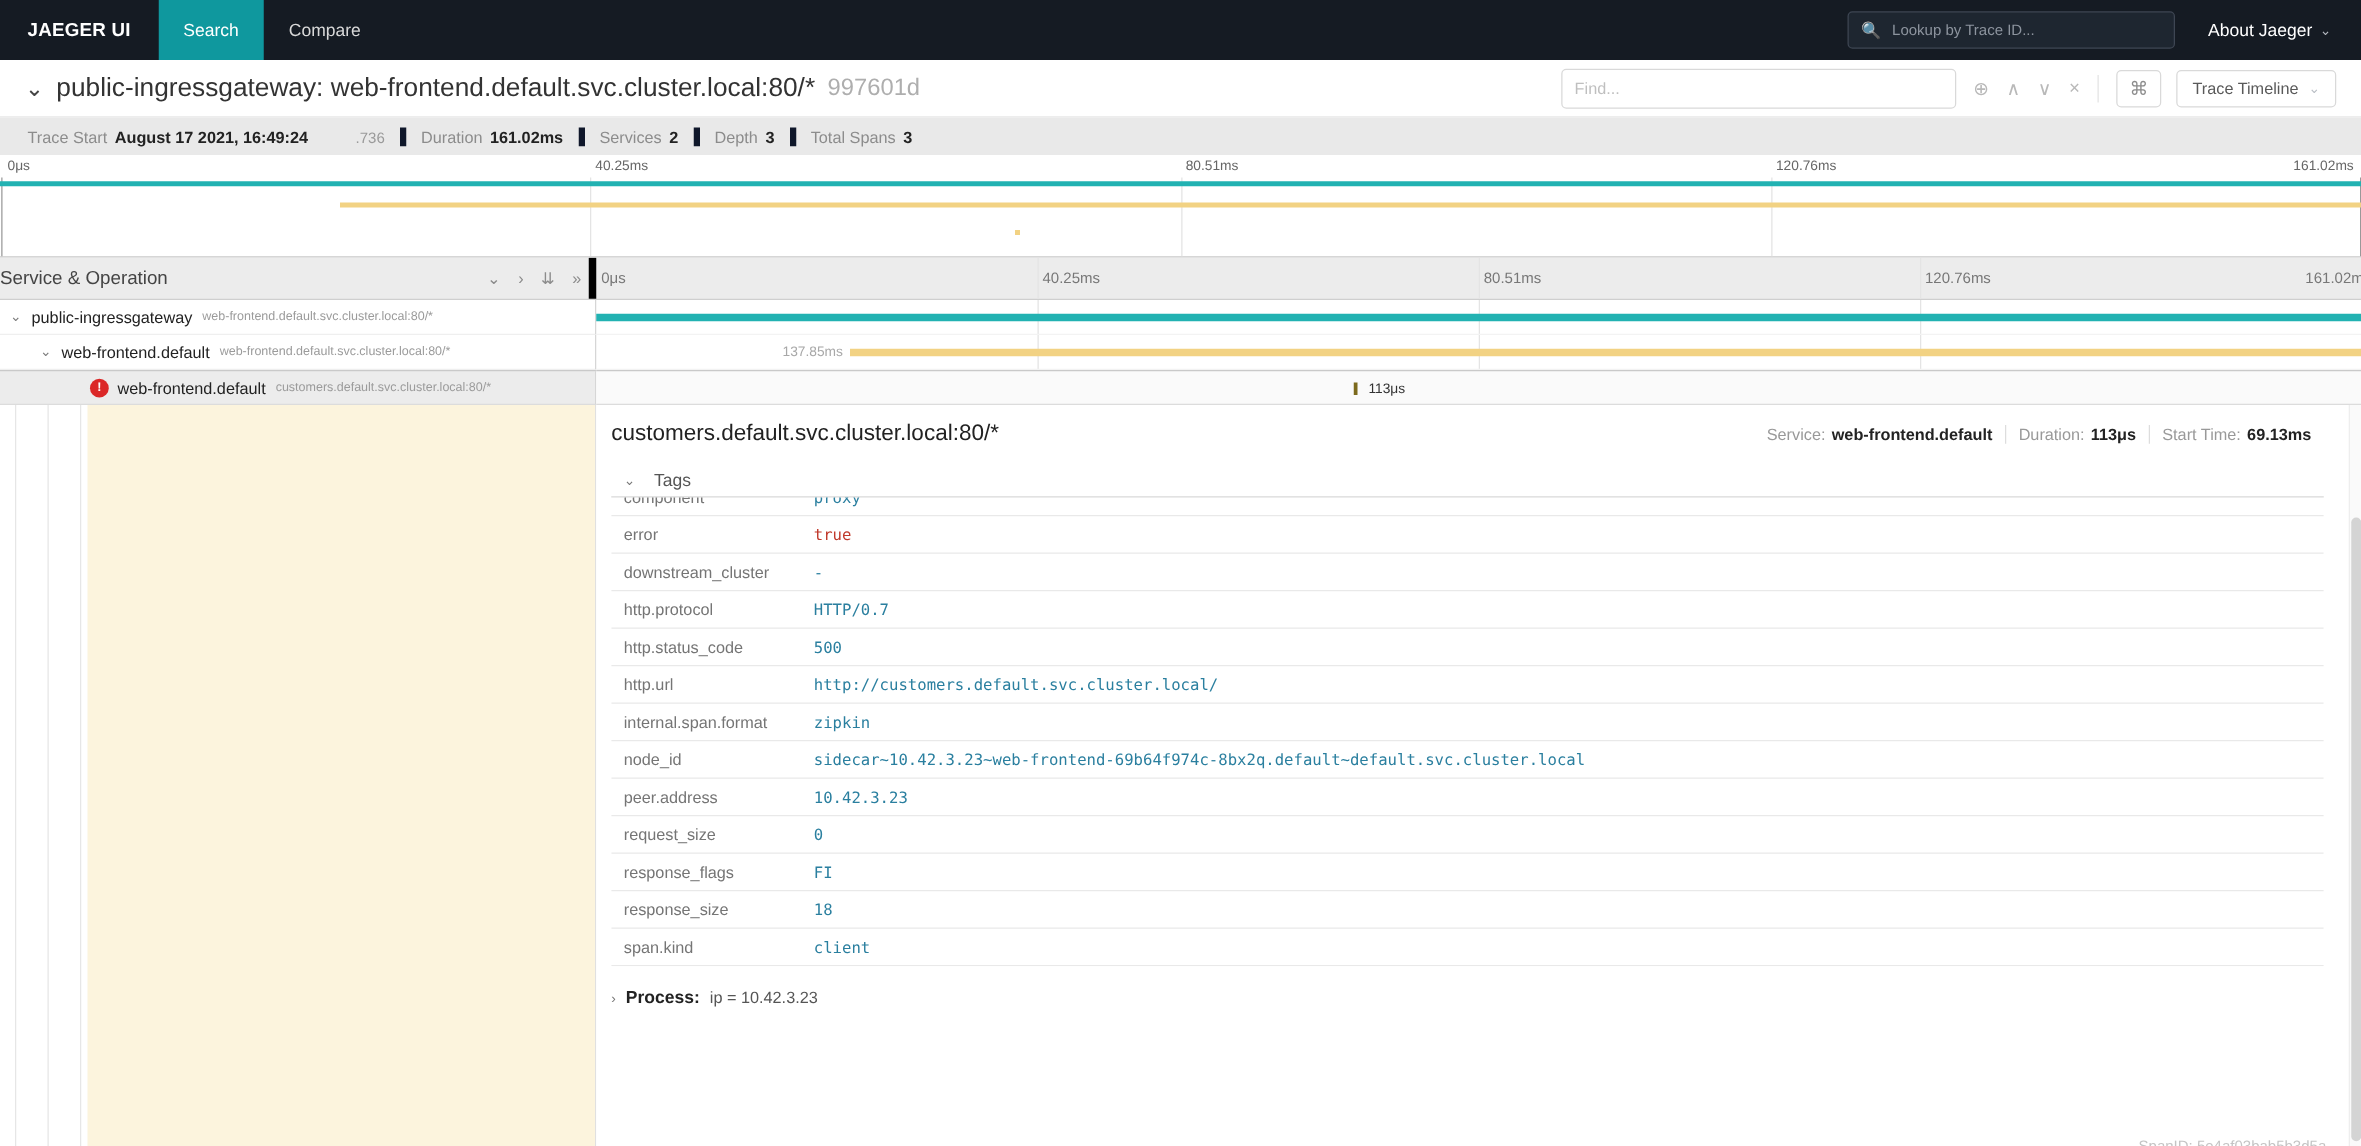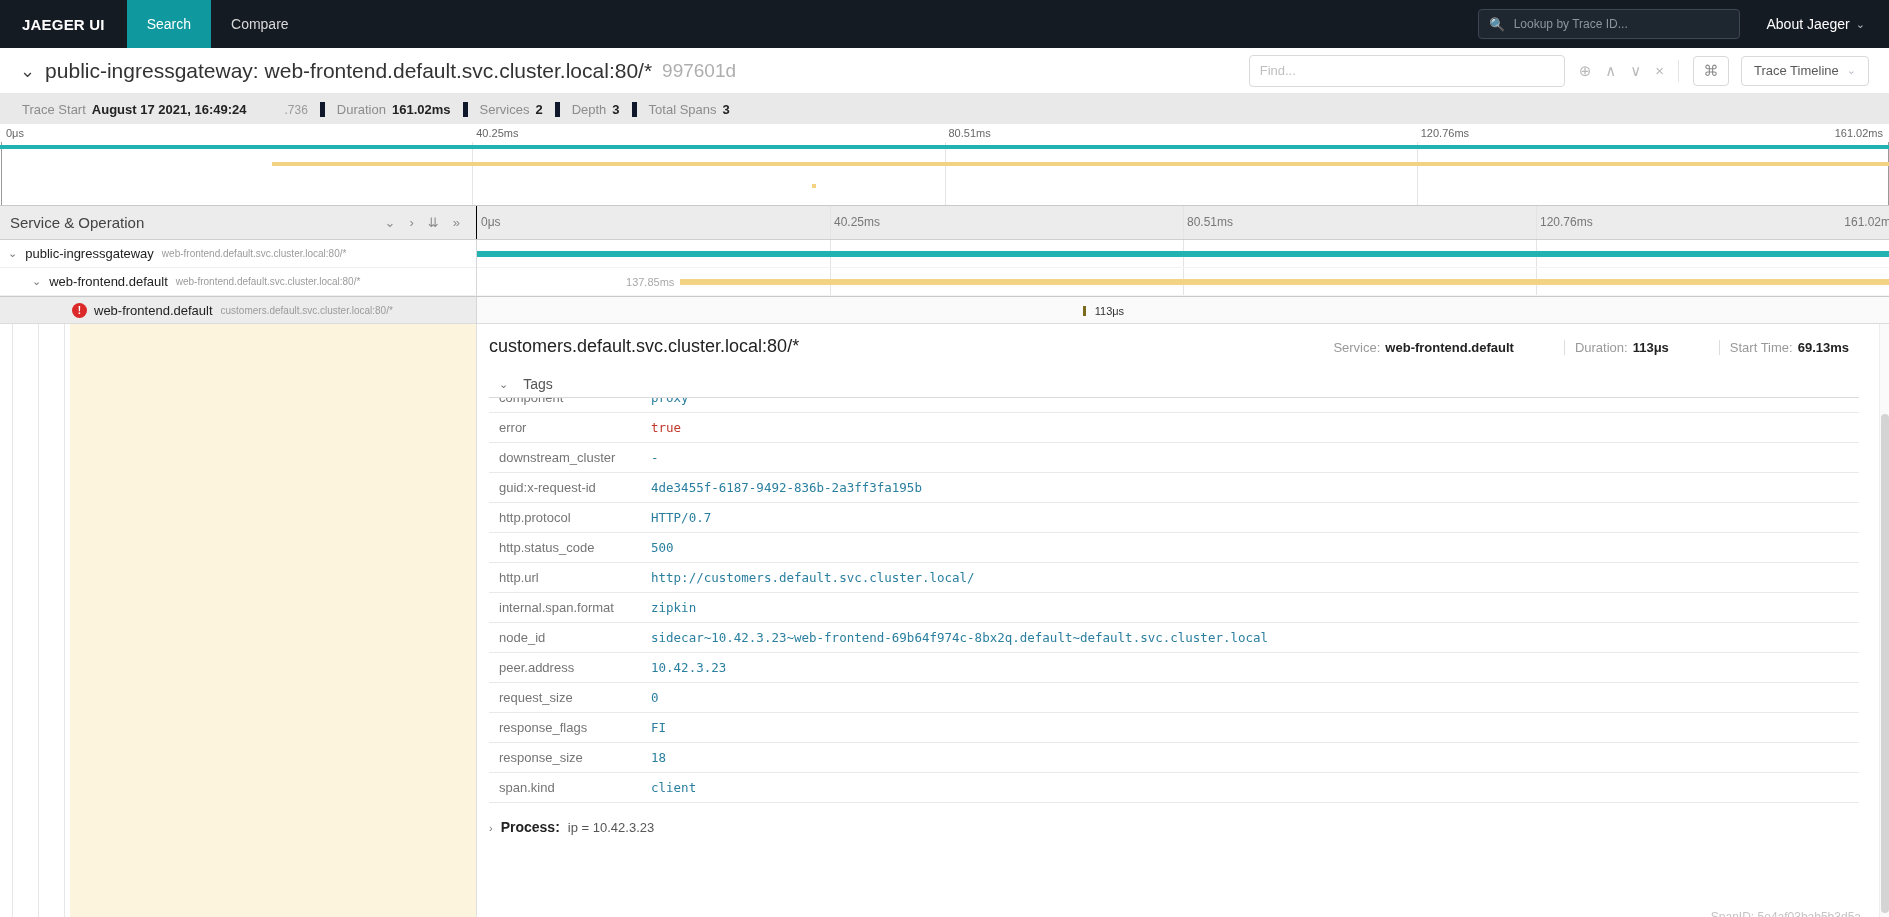--- a/index.html
+++ b/index.html
@@ -51,21 +51,21 @@
   .minimap { height:64px; position:relative; background:#fff; border-bottom:1px solid #c9c9c9; }
   .vline { position:absolute; top:0; bottom:0; width:1px; background:#e4e4e4; }
   .scrub { position:absolute; top:0; bottom:0; width:1px; background:#999; }
   .mm-bar { position:absolute; height:4px; }
   .mm-teal { top:3px; left:0; right:0; background:#22b2b2; }
   .mm-yellow { top:20px; left:14.4%; right:0; background:#f2d283; }
   .mm-dot { top:42px; left:43%; width:4px; background:#f2d283; }
 
   
   .tl-header { height:34px; display:flex; background:#ececec; border-bottom:1px solid #cfcfcf; }
-  .tl-header-left { width:477px; border-right:1px solid #000000; display:flex; align-items:center; padding:0 10px; }
+  .tl-header-left { width:477px; border-right:6px solid #000000; display:flex; align-items:center; padding:0 0; }
   .tl-header-left .label { font-size:15px; color:#444; flex:1; }
   .tree-icons { display:flex; gap:14px; color:#8c8c8c; font-size:13px; margin-right:6px; }
   .tree-icons span { cursor:pointer; }
   .tl-header-right { flex:1; position:relative; overflow:hidden; }
   .tl-header-right b { position:absolute; top:9px; font-size:12px; color:#777; font-weight:normal; }
 
   
   .rows { position:relative; }
   .rows-grid { position:absolute; left:477px; top:0; bottom:0; right:0; pointer-events:none; }
   .span-row { height:28px; display:flex; }
@@ -88,21 +88,21 @@
   .row-sel .row-right { background:#fafafa; border-top:1px solid #c9c9c9; border-bottom:1px solid #dcdcdc; }
 
   
   .detail { flex:1; display:flex; height:593px; }
   .detail-left { width:477px; position:relative; border-right:1px solid #e0e0e0; background:#fff; }
   .guide { position:absolute; top:0; bottom:0; width:1px; background:#e6e6e6; }
   .cream { position:absolute; left:70px; right:0; top:0; bottom:0; background:#fcf4dd; }
   .detail-right { flex:1; position:relative; overflow:hidden; padding:12px 30px 0 12px; background:#fff; }
   .detail-head { display:flex; align-items:baseline; }
   .detail-op { font-size:18px; color:#222; font-weight:500; flex:1; }
-  .meta { display:flex; align-items:baseline; font-size:13px;gap:40px; }
+  .meta { display:flex; align-items:baseline; font-size:13px; }
   .meta-item { padding:0 10px; border-left:1px solid #ddd; }
   .meta-item:first-child { border-left:none; }
   .meta-label { color:#999; margin-right:5px; }
   .meta-value { color:#222; font-weight:bold; }
   .tags-toggle { margin-top:16px; display:flex; align-items:center; gap:7px; font-size:14px; color:#555;
                  border-bottom:1px solid #d9d9d9; padding:3px 2px 5px; cursor:pointer; }
   .tags-body { overflow:hidden; }
   .tag-row { display:flex; border-bottom:1px solid #e9e9e9; padding:7px 10px; line-height:15px; }
   .tag-row.clipped { margin-top:-15px; }
   .tag-key { width:152px; flex:none; font-size:13px; color:#757575; }
@@ -301,24 +301,20 @@
       </div>
       <div class="tag-row">
         <span class="tag-key">error</span>
         <span class="tag-val red">true</span>
       </div>
       <div class="tag-row">
         <span class="tag-key">downstream_cluster</span>
         <span class="tag-val">-</span>
       </div>
       <div class="tag-row">
-        <span class="tag-key">guid:x-request-id</span>
-        <span class="tag-val">4de3455f-6187-9492-836b-2a3ff3fa195b</span>
-      </div>
-      <div class="tag-row">
         <span class="tag-key">http.protocol</span>
         <span class="tag-val">HTTP/0.7</span>
       </div>
       <div class="tag-row">
         <span class="tag-key">http.status_code</span>
         <span class="tag-val">500</span>
       </div>
       <div class="tag-row">
         <span class="tag-key">http.url</span>
         <span class="tag-val">http://customers.default.svc.cluster.local/</span>

